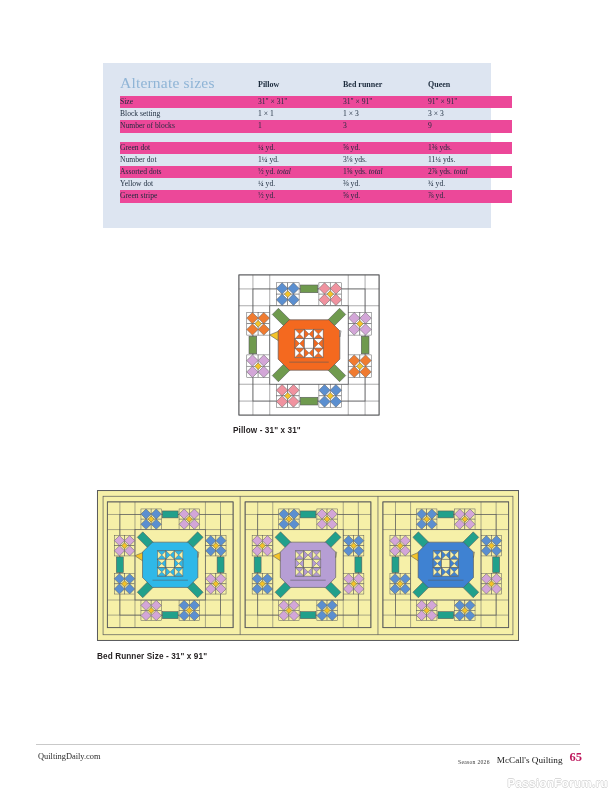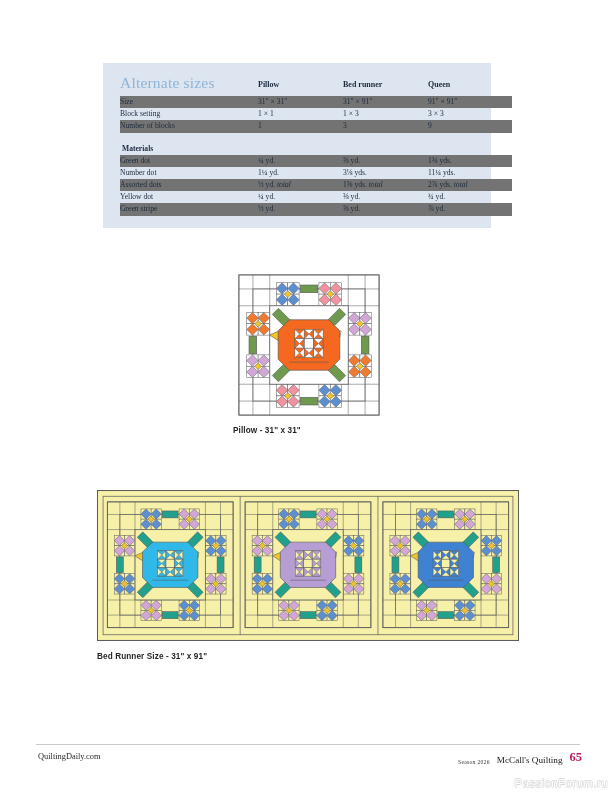--- a/index.html
+++ b/index.html
@@ -64,21 +64,21 @@
   .col-c { width: 84px; }
 
   tr.head-row td {
     font-weight: bold;
     font-size: 8px;
     height: 20px;
     line-height: 20px;
     vertical-align: bottom;
     padding-bottom: 1px;
   }
-  tr.shade td { background: #737373; }
+  tr.shade td { background: #ec4899; }
   tr.plain td { background: transparent; }
   td.rowlabel { font-weight: bold; padding-left: 2px; }
   tr.spacer td { height: 9px; background: transparent; }
   tr.section td {
     font-weight: bold;
     background: transparent;
     height: 13px;
     line-height: 13px;
     padding-left: 2px;
   }
@@ -157,21 +157,21 @@
     font-size: 12.5px;
     font-weight: bold;
     color: #be185d;
   }
   .watermark {
     position: absolute;
     right: 8px;
     top: 777px;
     font-family: "Liberation Sans", sans-serif;
     font-size: 11.5px;
-    font-weight: normal;
+    font-weight: bold;
     color: #ffffff;
     letter-spacing: 0.4px;
     text-shadow:
       -0.6px 0 #d8d8d8, 0.6px 0 #d8d8d8,
       0 -0.6px #d8d8d8, 0 0.6px #d8d8d8;
     white-space: nowrap;
   }
 </style>
 </head>
 <body>
@@ -209,26 +209,20 @@
         <tr class="shade">
           <td class="rowlabel">Number of blocks</td>
           <td>1</td>
           <td>3</td>
           <td>9</td>
         </tr>
         <tr class="spacer">
           <td></td>
             <td></td>
           <td></td>
-            <td></td>
-        </tr>
-        <tr class="section">
-          <td>Materials</td>
-          <td></td>
-            <td></td>
             <td></td>
         </tr>
         <tr class="shade">
           <td class="rowlabel">Green dot</td>
           <td>¼ yd.</td>
           <td>⅝ yd.</td>
           <td>1⅜ yds.</td>
         </tr>
         <tr class="plain">
           <td class="rowlabel">Number dot</td>

